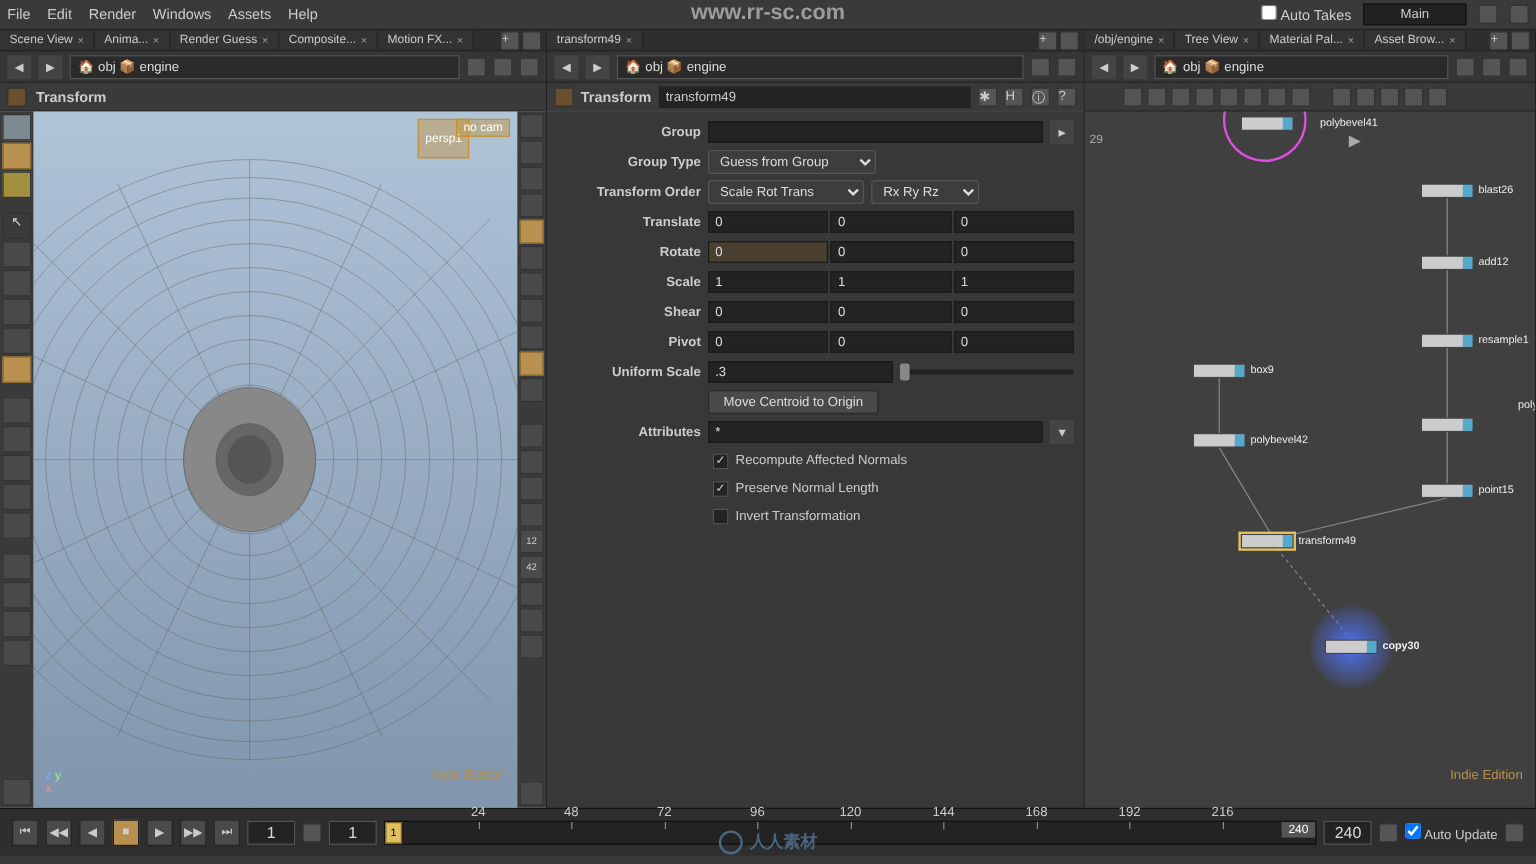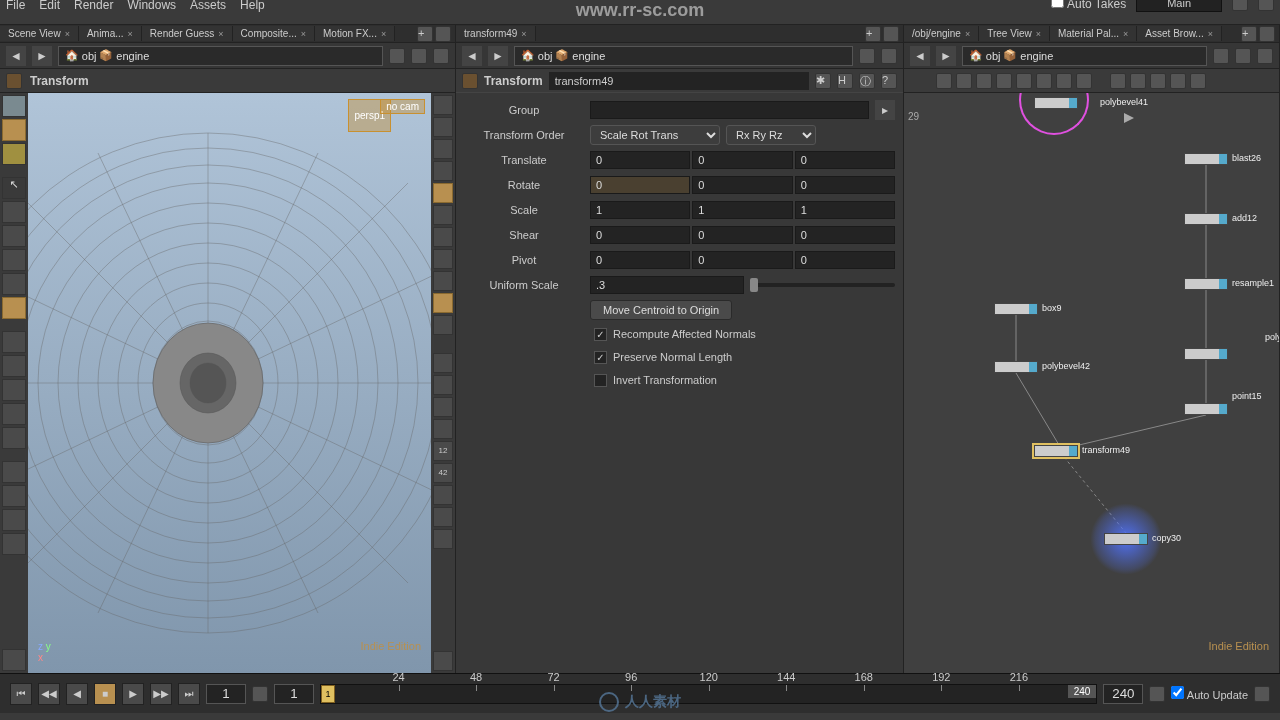--- a/index.html
+++ b/index.html
@@ -1,17 +1,17 @@
 <!DOCTYPE html>
 <html><head>
 <meta charset="utf-8">
 <style>
 * { margin:0; padding:0; box-sizing:border-box; font-family:Arial,sans-serif; }
 body { background:#3a3a3a; color:#ccc; width:1280px; height:720px; overflow:hidden; font-size:11px; position:relative; }
-.menubar { height:18px; background:#3a3a3a; display:flex; align-items:flex-end; padding:12px 6px; gap:14px; border-bottom:1px solid #222; }
+.menubar { height:18px; background:#3a3a3a; display:flex; align-items:center; padding:12px 6px; gap:14px; border-bottom:1px solid #222; }
 .menubar span { cursor:pointer; font-size:12px; }
 .menubar .right { margin-left:auto; display:flex; align-items:center; gap:10px; }
 .menubar .take { background:#222; padding:2px 30px; border:1px solid #111; }
 .icon-btn { width:16px; height:16px; background:#555; border:1px solid #333; display:inline-block; border-radius:2px; }
 .main-area { display:flex; height:648px; }
 .panel { border-right:1px solid #222; display:flex; flex-direction:column; }
 .tab-row { height:18px; background:#2e2e2e; display:flex; align-items:center; border-bottom:1px solid #222; }
 .tab { padding:2px 8px; background:#333; border-right:1px solid #222; font-size:10px; display:flex; align-items:center; gap:4px; }
 .tab .x { font-size:9px; color:#999; }
 .tab-right { margin-left:auto; display:flex; gap:2px; padding-right:4px; }
@@ -34,21 +34,21 @@
 .indie { position:absolute; bottom:21px; right:10px; color:#b89050; font-size:11px; }
 .right-col-tools { width:24px; background:#3a3a3a; display:flex; flex-direction:column; gap:2px; padding:2px; }
 .right-col-tools .tool-btn { width:20px; height:20px; }
 
 .mid-panel { width:448px; background:#383838; }
 .param-header { height:24px; background:#3a3a3a; display:flex; align-items:center; padding:0 6px; gap:6px; border-bottom:1px solid #444; }
 .param-header .title { font-weight:bold; font-size:12px; }
 .node-name { flex:1; background:#232323; border:none; color:#ccc; height:18px; padding:0 6px; font-size:11px; }
 .param-body { padding:6px 8px; display:flex; flex-direction:column; gap:3px; }
 .param-row { display:flex; align-items:center; height:22px; gap:6px; }
-.param-label { width:120px; text-align:center; font-size:11px; color:#ccc; }
+.param-label { width:120px; text-align:right; font-size:11px; color:#ccc;font-weight:bold; }
 .param-input { flex:1; background:#232323; border:1px solid #1a1a1a; color:#ddd; height:18px; padding:0 5px; font-size:11px; }
 .param-select { background:#3d3d3d; border:1px solid #555; color:#ddd; height:20px; padding:0 5px; font-size:11px; border-radius:3px; }
 .vec-row { display:flex; gap:2px; flex:1; }
 .vec-row input { width:33.3%; background:#232323; border:1px solid #1a1a1a; color:#ddd; height:18px; padding:0 5px; font-size:11px; }
 .vec-row input.hl { background:#4a4030; }
 .move-btn { background:#4a4a4a; border:1px solid #2a2a2a; color:#ddd; padding:3px 12px; border-radius:3px; font-size:11px; cursor:pointer; }
 .chk-row { display:flex; align-items:center; gap:6px; height:20px; padding-left:130px; }
 .chk { width:13px; height:13px; background:#232323; border:1px solid #555; display:flex; align-items:center; justify-content:center; font-size:10px; }
 .slider-track { flex:1; height:4px; background:#222; position:relative; border-radius:2px;}
 .slider-thumb { position:absolute; width:8px; height:14px; background:#888; top:-5px; left:0px; border-radius:2px; }
@@ -257,20 +257,24 @@
     <span class="icon-btn">ⓘ</span>
     <span class="icon-btn">?</span>
   </div>
   <div class="param-body">
     <div class="param-row">
           <span class="param-label">Group</span>
           <input class="param-input" value="" style="">
           <span class="nav-btn">▸</span>
         </div>
     <div class="param-row">
+          <span class="param-label">Group Type</span>
+          <select class="param-select" style="width:140px"><option>Guess from Group</option></select>
+        </div>
+    <div class="param-row">
           <span class="param-label">Transform Order</span>
           <select class="param-select" style="width:130px"><option>Scale Rot Trans</option></select>
           <select class="param-select" style="width:90px"><option>Rx Ry Rz</option></select>
         </div>
     <div class="param-row">
           <span class="param-label">Translate</span>
           <div class="vec-row">
             <input value="0" style="">
             <input value="0" style="">
             <input value="0" style="">
@@ -311,20 +315,25 @@
     <div class="param-row">
           <span class="param-label">Uniform Scale</span>
           <input class="param-input" style="flex: 0 0 70px;" value=".3">
           <div class="slider-track">
             <div class="slider-thumb"></div>
           </div>
         </div>
     <div class="param-row">
           <span class="param-label"></span>
           <button class="move-btn">Move Centroid to Origin</button>
+        </div>
+    <div class="param-row">
+          <span class="param-label">Attributes</span>
+          <input class="param-input" value="*" style="">
+          <span class="nav-btn">▾</span>
         </div>
     <div class="chk-row">
           <div class="chk">✓</div>
           <span>Recompute Affected Normals</span>
         </div>
     <div class="chk-row">
           <div class="chk">✓</div>
           <span>Preserve Normal Length</span>
         </div>
     <div class="chk-row">
@@ -433,32 +442,32 @@
           <div class="node-label" style="left: 138px; top: 268px;">polybevel42</div>
           <div class="node" style="left: 280px; top: 255px;">
             <div style="flex:1;background:#ccc"></div>
             <div style="width:8px;background:#5ac"></div>
           </div>
           <div class="node-label" style="left: 328px; top: 239px; padding-left: 33px;">polyframe11</div>
           <div class="node" style="left: 280px; top: 310px;">
             <div style="flex:1;background:#ccc"></div>
             <div style="width:8px;background:#5ac"></div>
           </div>
-          <div class="node-label" style="left: 328px; top: 298px; text-align: center;">point15</div>
+          <div class="node-label" style="left: 328px; top: 310px; text-align: center;">point15</div>
           <div class="node sel" style="left: 130px; top: 352px;">
             <div style="flex:1;background:#ccc"></div>
             <div style="width:8px;background:#5ac"></div>
           </div>
           <div class="node-label" style="left: 178px; top: 352px;">transform49</div>
           <div class="halo2" style="left: 186px; top: 410px;"></div>
           <div class="node" style="left: 200px; top: 440px;">
             <div style="flex:1;background:#ccc"></div>
             <div style="width:8px;background:#5ac"></div>
           </div>
-          <div class="node-label" style="left: 248px; top: 440px;">copy30</div>
+          <div class="node-label" style="left: 248px; top: 440px; font-weight: bold;">copy30</div>
         </div>
     <div class="indie">Indie Edition</div>
   </div>
 </div>
 
 </div>
 
 <div class="timeline">
   <div class="play-btn">⏮</div>
   <div class="play-btn">◀◀</div>

